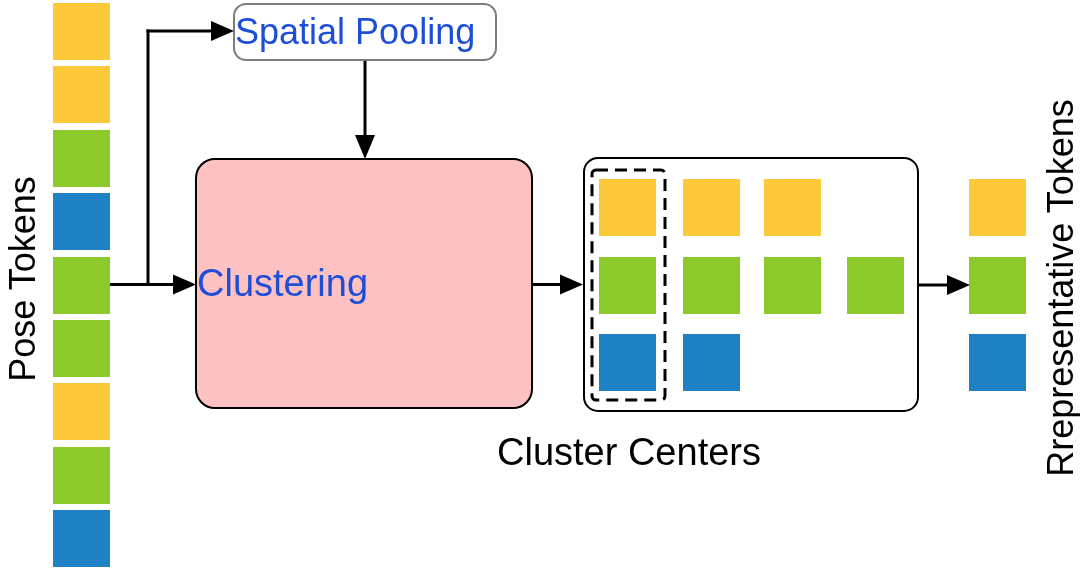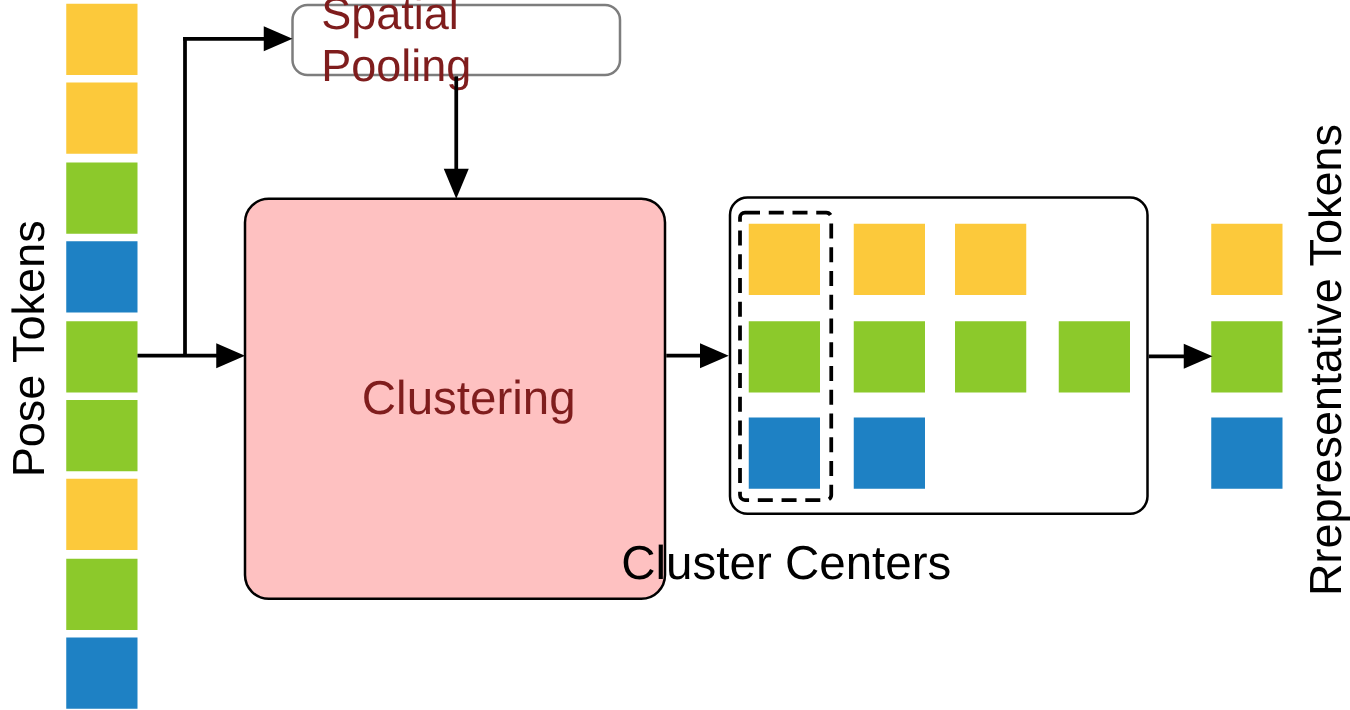--- a/index.html
+++ b/index.html
@@ -32,39 +32,38 @@
     display: flex;
     flex-direction: column;
     gap: 20.5px;
   }
   
   .box {
     position: absolute;
     box-sizing: border-box;
     display: flex;
     align-items: center;
-    justify-content: center;
+    justify-content: flex-start;
     background: #ffffff;
-    color: #7f1d1d;
-    padding-left: 22px;
+    color: #1d4ed8;
   }
   .box-spatial {
     left: 233px;
     top: 3px;
     width: 264px;
     height: 58px;
     border: 2px solid #7d7d7d;
     border-radius: 13px;
     font-size: 36px;
   }
   .box-clustering {
     left: 195px;
     top: 158px;
     width: 338px;
-    height: 322px;
+    height: 251px;
     border: 2.5px solid #000000;
     border-radius: 20px;
     font-size: 38px;
   }
   .box-cluster-centers {
     left: 583px;
     top: 157px;
     width: 336px;
     height: 255px;
     border: 2.5px solid #000000;

